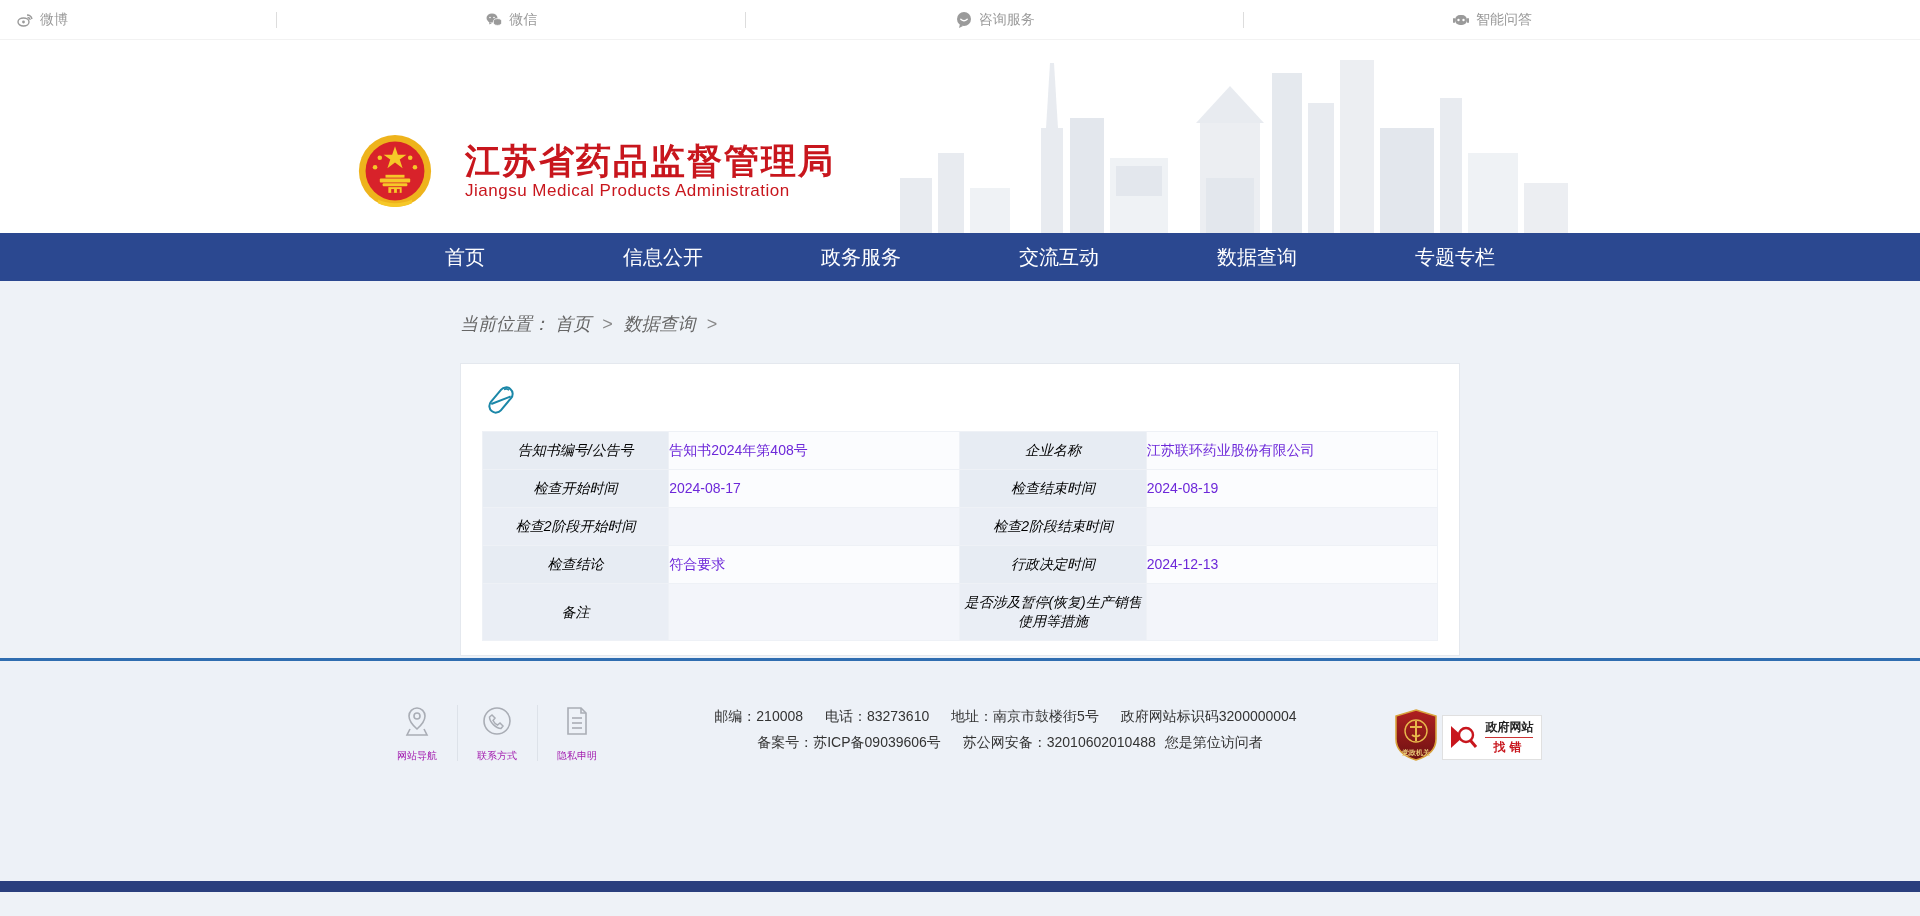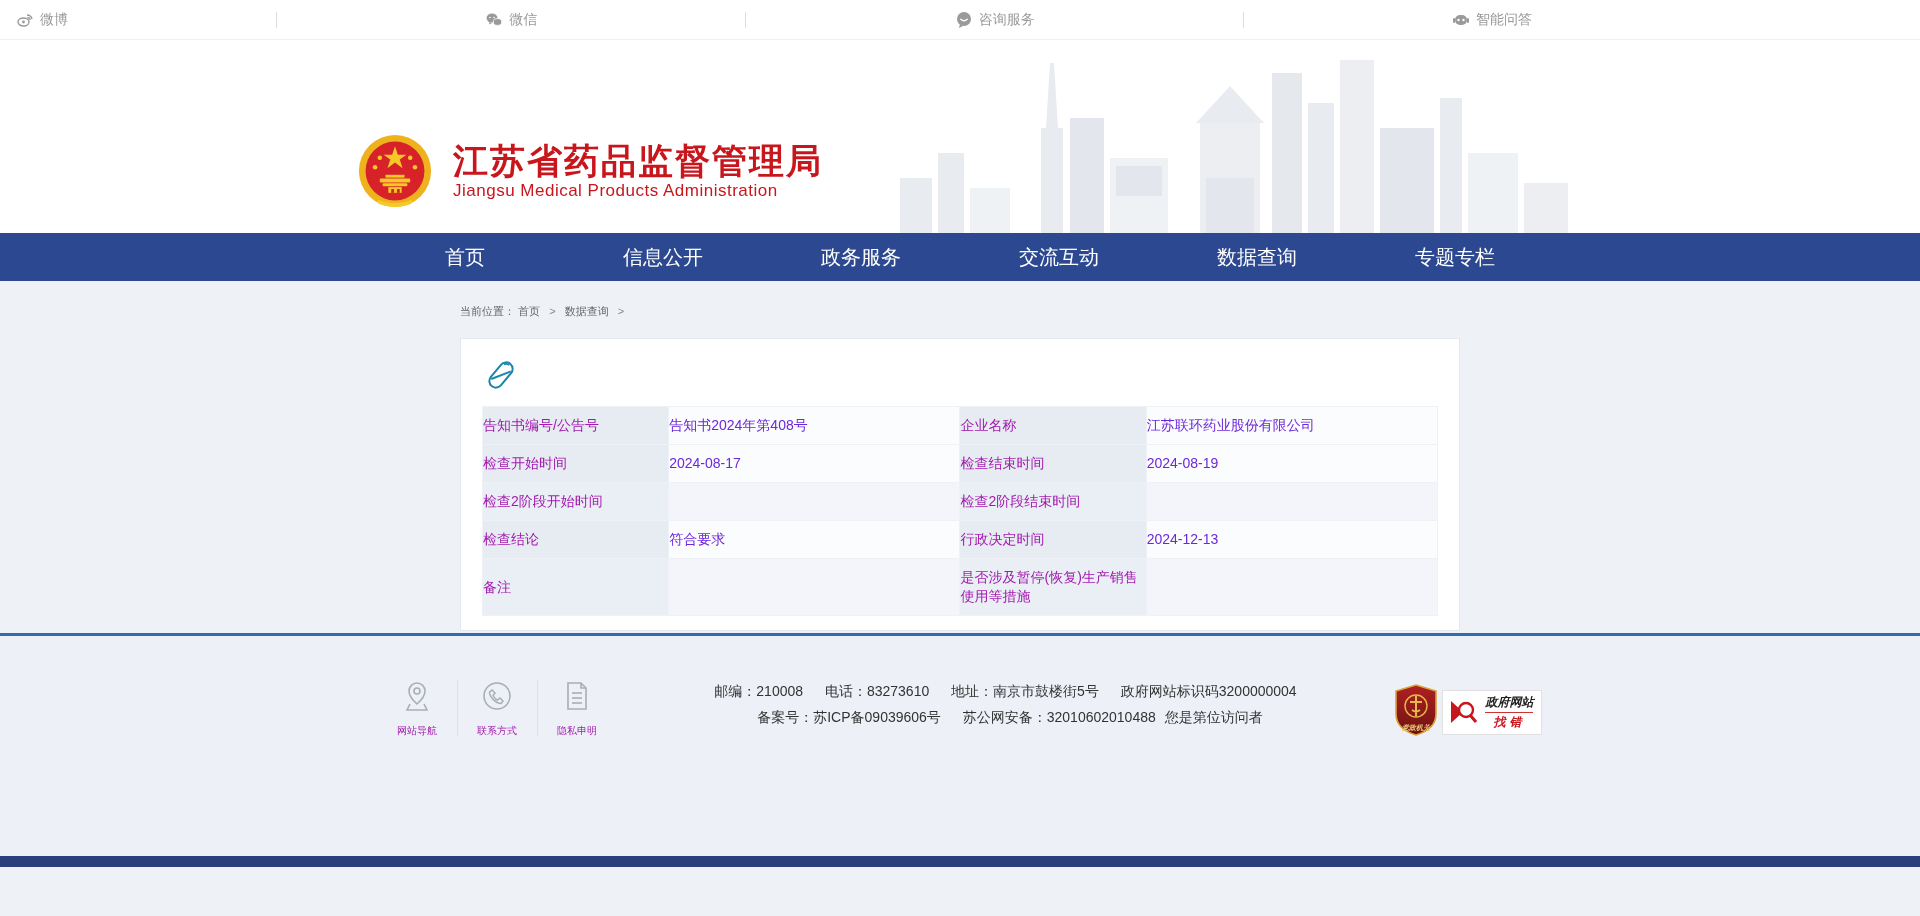--- a/index.html
+++ b/index.html
@@ -9,60 +9,60 @@
     background:#eef2f7; color:#333;
   }
   
   .topbar { background:#fff; height:40px; display:flex; align-items:center; justify-content:space-between; padding-right:372px; border-bottom:1px solid #f2f2f2; }
   .topbar-link { display:flex; align-items:center; gap:6px; color:#9a9a9a; font-size:14px; cursor:pointer; padding:0 16px; }
   .topbar-sep { width:1px; height:16px; background:#ddd; }
   .topbar-link svg { display:block; }
 
   
   .header { background:#fff; height:193px; position:relative; overflow:hidden; }
-  .brand { position:absolute; left:357px; top:93px; display:flex; align-items:center; gap:20px; z-index:2; }
+  .brand { position:absolute; left:357px; top:93px; display:flex; align-items:center; gap:32px; z-index:2; }
   .emblem { width:76px; height:76px; }
   .brand-text .cn { font-size:35px; font-weight:bold; color:#c8161d; letter-spacing:2px; line-height:1.15; }
   .brand-text .en { font-size:17px; color:#c8161d; letter-spacing:0.5px; }
   .skyline { position:absolute; right:340px; bottom:0; z-index:1; opacity:0.8; }
 
   
   .nav { background:#2b4890; height:48px; }
   .nav-inner { width:1120px; margin:0 auto; display:flex; justify-content:space-between; }
   .nav-item { color:#fff; font-size:20px; line-height:48px; width:130px; text-align:center; cursor:pointer; }
 
   
   .main { background:#eef2f7; padding-bottom:2px; }
-  .breadcrumb { width:1000px; margin:8px auto; padding:15px 0 11px 0; font-size:11px; color:#666; }
+  .breadcrumb { width:1000px; margin:16px auto; padding:15px 0 11px 0; font-size:18px; color:#666;font-style:italic; }
   .breadcrumb a { color:#666; text-decoration:none; cursor:pointer; }
   .breadcrumb .sep { margin:0 6px; color:#888; }
 
   .panel { width:1000px; margin:0 auto 0 auto; background:#fff; border:1px solid #e4e8ee; padding:17px 21px 14px 21px; }
   .pill-wrap { padding:2px 0 10px 2px; }
 
   table.detail { width:100%; border-collapse:collapse; table-layout:fixed; }
   table.detail td { border:1px solid #eef1f6; font-size:14px; padding:9px 0; vertical-align:middle; line-height:19px; }
-  td.lbl { width:19.5%; text-align:left; padding-right:20px; color:#a21caf; background:#e7ecf3; }
+  td.lbl { width:19.5%; text-align:center; padding-right:20px; color:#000000; background:#e7ecf3;font-style:italic; }
   td.val { width:30.5%; text-align:left; padding-left:25px; color:#6d28d9; background:#fbfcfe; }
   tr.even td.lbl { background:#eaeef5; }
   tr.even td.val { background:#f3f5fa; }
 
   
   .footer { border-top:3px solid #2f6db0; background:#edf1f7; padding:40px 0 116px 0; }
   .footer-inner { width:1165px; margin:0 auto; display:flex; align-items:flex-start; justify-content:space-between; }
   .quick-links { display:flex; align-items:stretch; }
   .quick-link { width:79px; text-align:center; cursor:pointer; padding:2px 0; }
   .quick-link .ql-icon { height:36px; display:flex; align-items:center; justify-content:center; }
   .quick-link .ql-label { font-size:10px; color:#a21caf; margin-top:10px; }
   .ql-sep { width:1px; background:#dde2e9; margin:4px 0; }
 
   .footer-center { text-align:center; font-size:14px; color:#333; line-height:26px; padding-top:2px; }
   .footer-center .seg { margin:0 9px; }
 
-  .footer-badges { display:flex; align-items:center; gap:4px; padding-top:8px;font-style:italic; }
+  .footer-badges { display:flex; align-items:center; gap:4px; padding-top:8px; }
   .badge { cursor:pointer; display:block; }
   .find-error { background:#fff; border:1px solid #e0e0e0; display:flex; align-items:center; padding:4px 8px 4px 6px; gap:6px; }
   .fe-text { font-size:12px; line-height:15px; text-align:center; }
   .fe-text .t1 { color:#222; font-weight:bold; border-bottom:1px solid #c33; padding-bottom:2px; }
   .fe-text .t2 { color:#c8161d; font-weight:bold; letter-spacing:4px; padding-top:2px; }
 
   .bottombar { height:11px; background:#2a3f7e; }
 </style>
 </head>
 <body>

